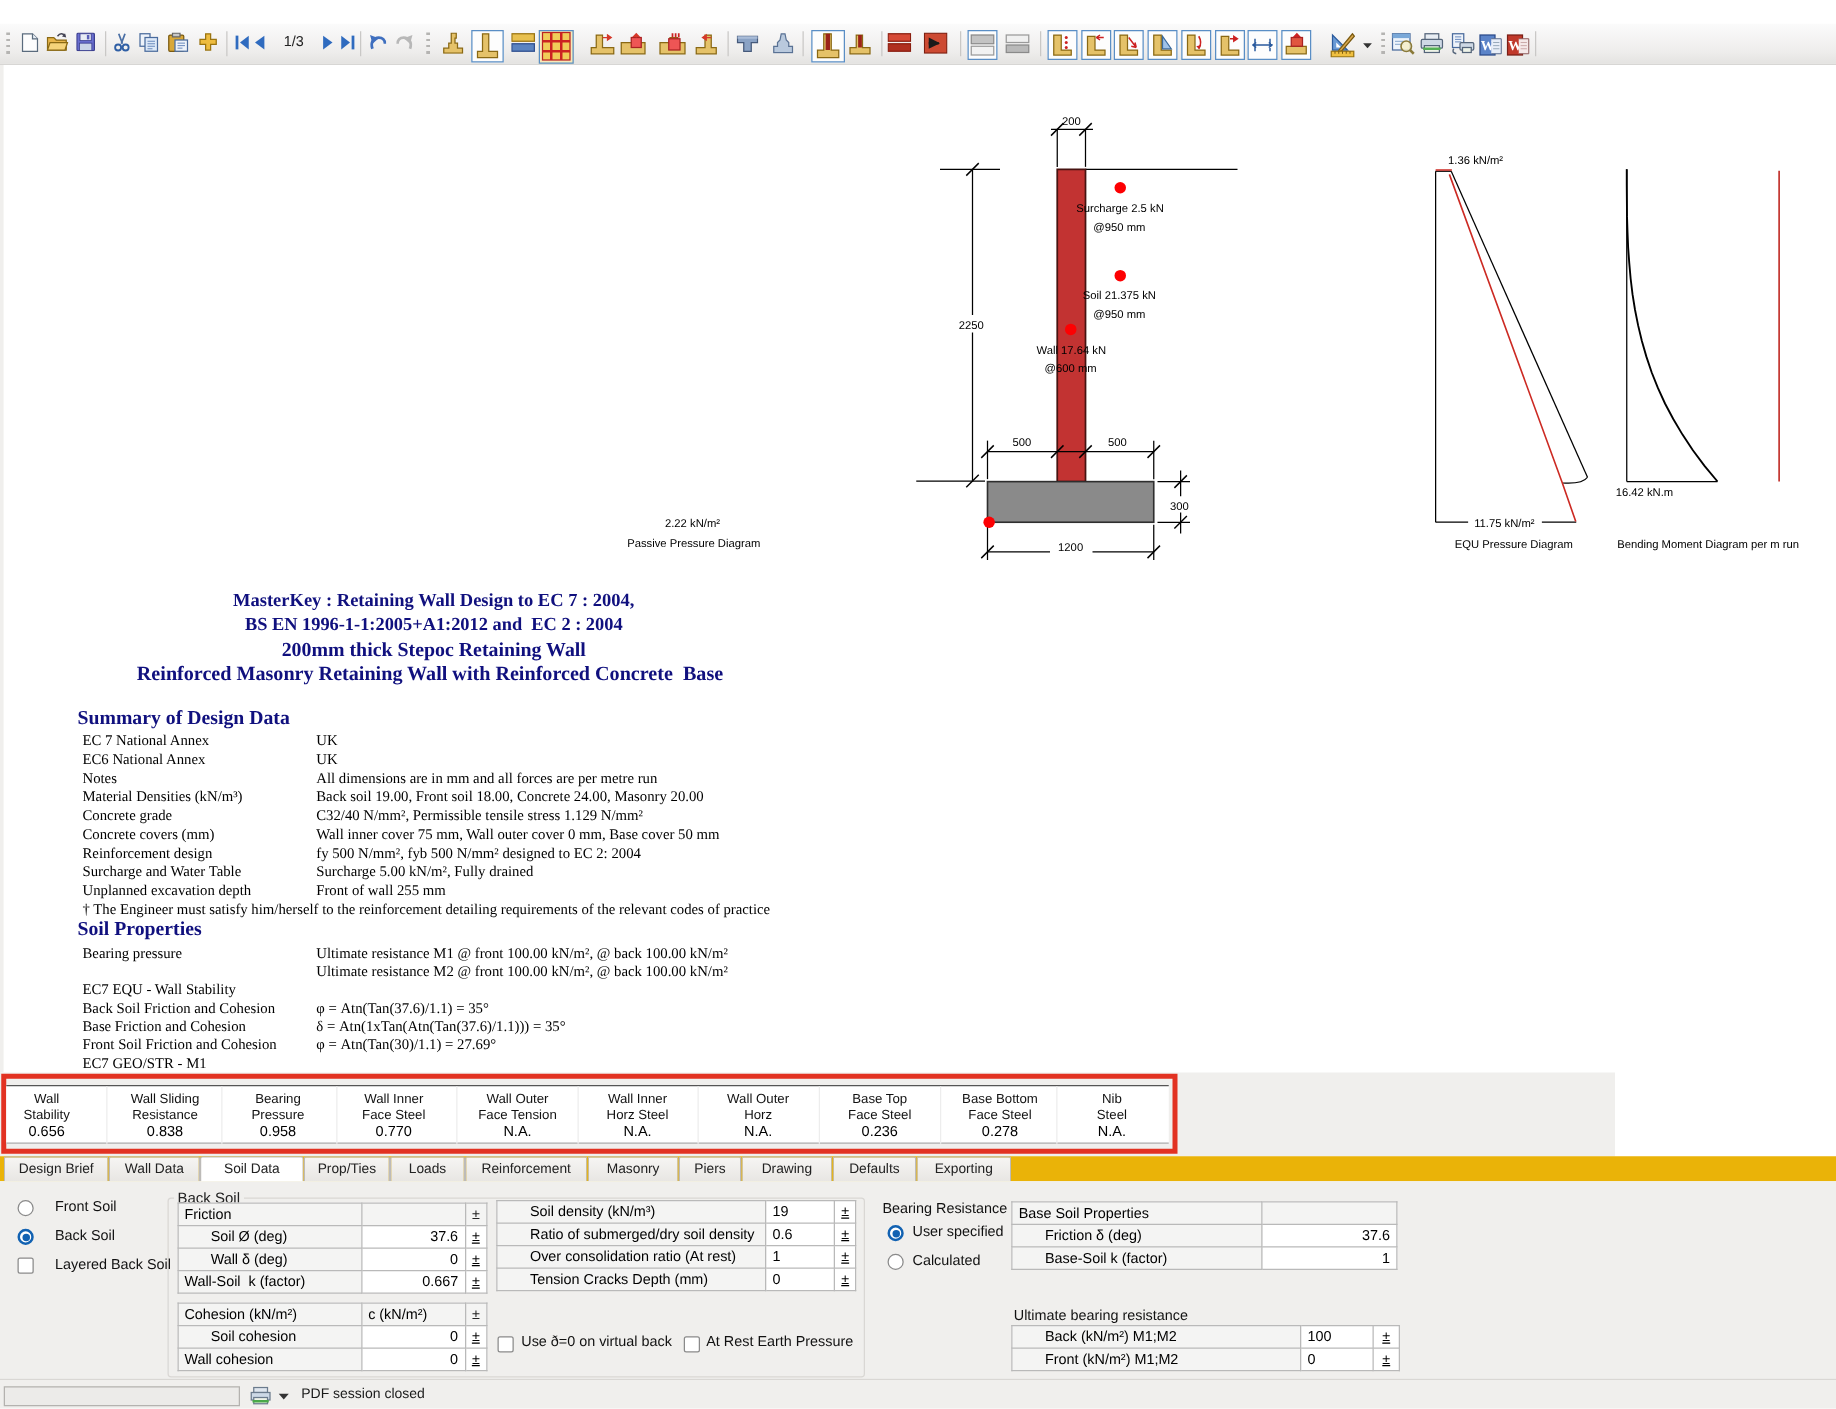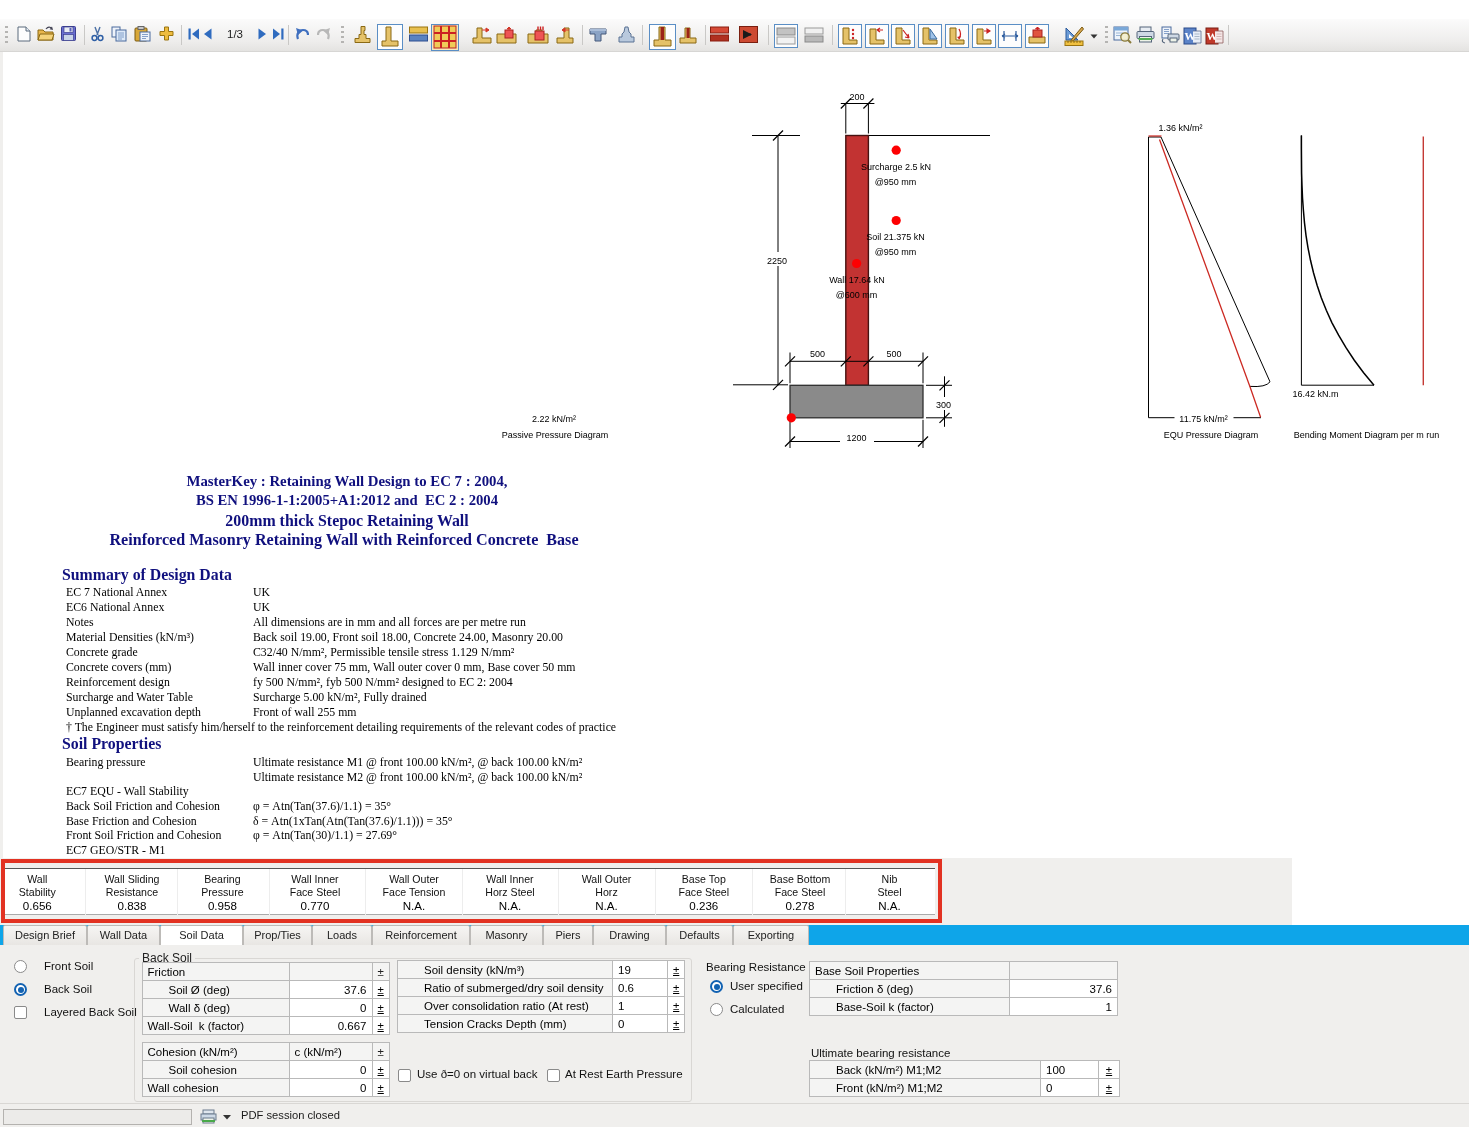--- a/index.html
+++ b/index.html
@@ -24,21 +24,21 @@
   .rhead { position:absolute; font-family:"Liberation Serif", serif; font-weight:bold; color:#10107e; font-size:15.8px; }
   .rrow { position:absolute; font-family:"Liberation Serif", serif; font-size:11.8px; color:#000; white-space:nowrap; }
   
   #results { position:absolute; left:0; top:858px; width:1292px; height:67px; background:#f0efed; }
   #resinner { position:absolute; left:1px; top:1px; width:941px; height:64px; border:4px solid #e23222; background:#f0efed; }
   #restable { position:absolute; left:0px; top:5px; width:930px; height:47px; background:#fff; border-top:1px solid #555; border-bottom:1px solid #aaa; }
   .rescol { position:absolute; top:4px; text-align:center; font-size:10.6px; color:#111; line-height:12.6px; }
   .resval { position:absolute; top:30px; text-align:center; font-size:11.6px; color:#000; }
   .ressep { position:absolute; top:0; width:1px; height:46px; background:#ededed; }
   
-  #tabbar { position:absolute; left:0; top:925px; width:1469px; height:20px; background:#0ea5e9; }
+  #tabbar { position:absolute; left:0; top:925px; width:1469px; height:20px; background:#eab308; }
   .tab { position:absolute; top:0; height:20px; line-height:19px; text-align:center; font-size:11px; color:#222;
      background:linear-gradient(#f6f5f3,#e8e6e3); border:1px solid #bdbbb8; border-bottom:none; border-radius:2px 2px 0 0; }
   .tabsel { background:#fff; z-index:2; }
   
   #panel { position:absolute; left:0; top:945px; width:1469px; height:158px; background:#f0efed; font-size:11.5px; color:#111; }
   fieldset { position:absolute; border:1px solid #d9d7d4; border-radius:3px; }
   legend { font-size:12px; color:#222; margin-left:4px; padding:0 3px; }
   table.grid { border-collapse:collapse; position:absolute; background:#fff; }
   table.grid td { border:1px solid #b9b9b9; font-size:11.5px; padding:0 5px; color:#000; white-space:nowrap; }
   td.lab { background:#f4f4f3; }

